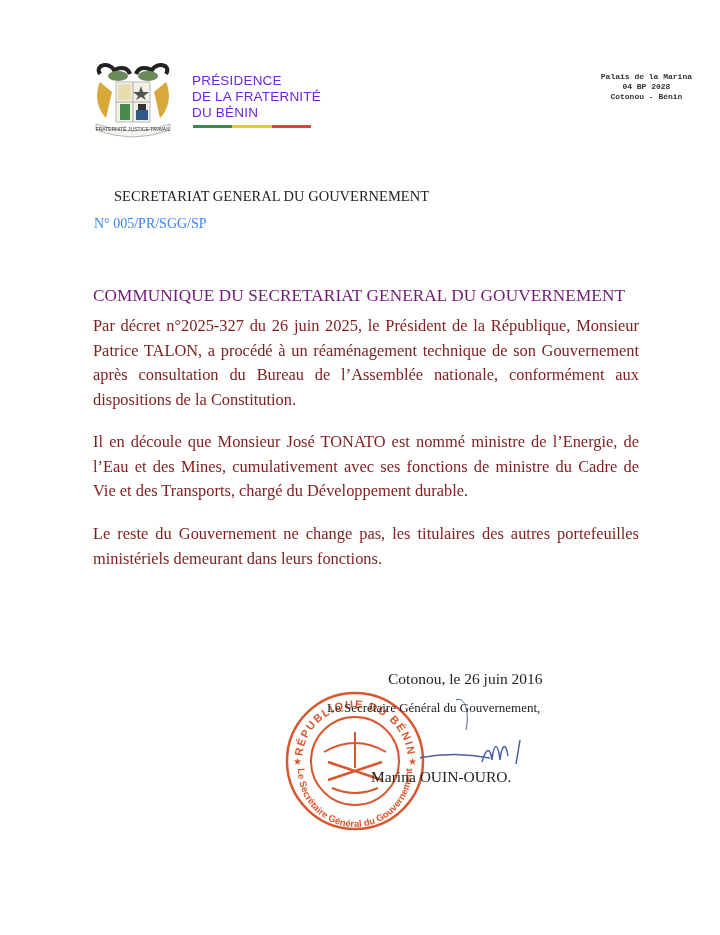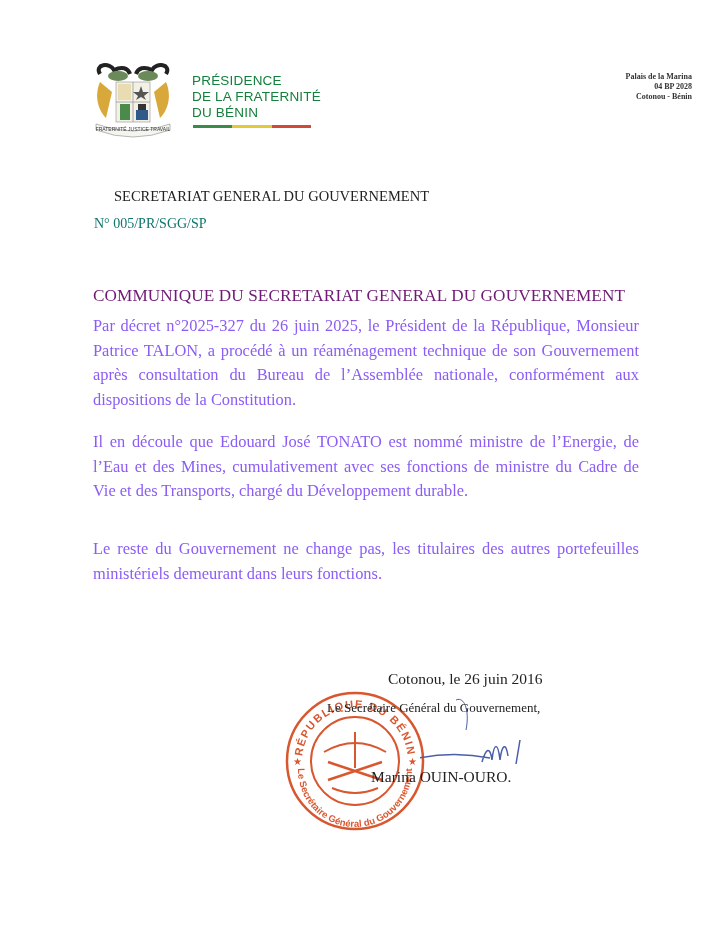--- a/index.html
+++ b/index.html
@@ -1,28 +1,28 @@
 <!DOCTYPE html>
 <html><head>
 <meta charset="utf-8">
 <style>
   html, body { margin: 0; padding: 0; }
   body { width: 720px; height: 935px; background: #ffffff; position: relative; overflow: hidden; font-family: "Liberation Serif", "DejaVu Serif", serif; color: #222; }
   .logo { position: absolute; left: 92px; top: 62px; width: 82px; height: 76px; }
-  .pres { position: absolute; left: 192px; top: 73px; font-family: "Liberation Sans", "DejaVu Sans", sans-serif; font-size: 13.5px; line-height: 16px; color: #15803d; letter-spacing: 0.2px; }
+  .pres { position: absolute; left: 192px; top: 73px; font-family: "Liberation Sans", "DejaVu Sans", sans-serif; font-size: 13.5px; line-height: 16px; color: #6d28d9; letter-spacing: 0.2px; }
   .flag { position: absolute; left: 193px; top: 125px; width: 118px; height: 3px; display: flex; }
   .flag span { flex: 1; height: 3px; }
-  .addr { position: absolute; right: 28px; top: 72px; text-align: right; font-family: Liberation Serif, serif; font-size: 8px; line-height: 10px; color: #333; font-weight: bold; }
+  .addr { position: absolute; right: 28px; top: 72px; text-align: center; font-family: Liberation Mono, monospace; font-size: 8px; line-height: 10px; color: #333; font-weight: bold; }
   .sgg { position: absolute; left: 94px; top: 188px; font-size: 14.5px; color: #222; margin-left: 20px; }
-  .ref { position: absolute; left: 94px; top: 216px; font-size: 14px; color: #0f766e; }
+  .ref { position: absolute; left: 94px; top: 216px; font-size: 14px; color: #3b82f6; }
   .title { position: absolute; left: 93px; top: 286px; font-size: 17.2px; color: #701a75; letter-spacing: 0.1px; }
-  .body { position: absolute; left: 93px; width: 546px; font-size: 16.4px; line-height: 24.7px; text-align: justify; color: #8b5cf6; }
+  .body { position: absolute; left: 93px; width: 546px; font-size: 16.4px; line-height: 24.7px; text-align: justify; color: #7f1d1d; }
   .p1 { top: 314px; }
   .p2 { top: 430px; }
-  .p3 { top: 537px; }
+  .p3 { top: 522px; }
   .date { position: absolute; left: 388px; top: 670px; font-size: 15.5px; }
   .sgtitle { position: absolute; left: 327px; top: 700px; font-size: 13px; }
   .name { position: absolute; left: 371px; top: 768px; font-size: 15.5px; }
   .stamp { position: absolute; left: 284px; top: 690px; width: 142px; height: 142px; }
   .sig { position: absolute; left: 420px; top: 690px; width: 160px; height: 80px; }
 </style>
 </head>
 <body>
 
 <svg class="logo" viewBox="0 0 82 76">
@@ -59,21 +59,21 @@
   <div>Palais de la Marina</div>
   <div>04 BP 2028</div>
   <div>Cotonou - Bénin</div>
 </div>
 
 <div class="sgg">SECRETARIAT GENERAL DU GOUVERNEMENT</div>
 <div class="ref">N° 005/PR/SGG/SP</div>
 
 <div class="title">COMMUNIQUE DU SECRETARIAT GENERAL DU GOUVERNEMENT</div>
 <div class="body p1">Par décret n°2025-327 du 26 juin 2025, le Président de la République, Monsieur Patrice TALON, a procédé à un réaménagement technique de son Gouvernement après consultation du Bureau de l’Assemblée nationale, conformément aux dispositions de la Constitution.</div>
-<div class="body p2">Il en découle que Edouard José TONATO est nommé ministre de l’Energie, de l’Eau et des Mines, cumulativement avec ses fonctions de ministre du Cadre de Vie et des Transports, chargé du Développement durable.</div>
+<div class="body p2">Il en découle que Monsieur José TONATO est nommé ministre de l’Energie, de l’Eau et des Mines, cumulativement avec ses fonctions de ministre du Cadre de Vie et des Transports, chargé du Développement durable.</div>
 <div class="body p3">Le reste du Gouvernement ne change pas, les titulaires des autres portefeuilles ministériels demeurant dans leurs fonctions.</div>
 
 <svg class="stamp" viewBox="0 0 142 142">
   <defs>
     <path id="arcTop" d="M 18 71 A 53 53 0 0 1 124 71"></path>
     <path id="arcBot" d="M 14 80 A 57 57 0 0 0 128 80"></path>
   </defs>
   <circle cx="71" cy="71" r="68" fill="none" stroke="#d9572e" stroke-width="2.5"></circle>
   <circle cx="71" cy="71" r="44" fill="none" stroke="#d9572e" stroke-width="2"></circle>
   <text font-size="11" fill="#d9572e" font-weight="bold" font-family="Liberation Sans, sans-serif" letter-spacing="1.5">

